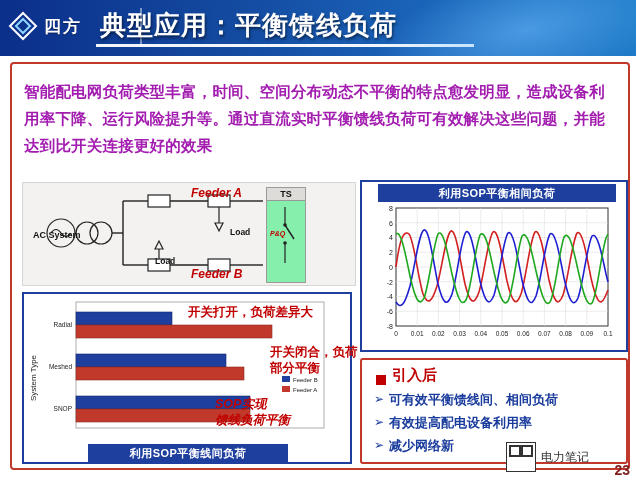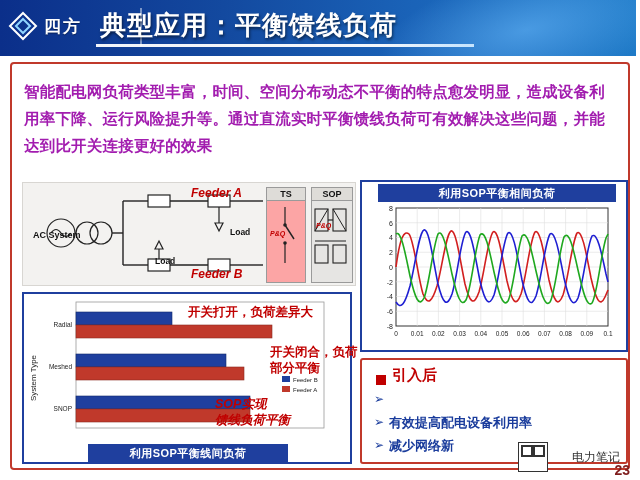--- a/index.html
+++ b/index.html
@@ -65,21 +65,21 @@
     background:#f3f2f0;border:1px solid #d8d6d2;
   }
   .diagram-box svg{display:block}
   .lbl-ac{position:absolute;left:10px;top:30px;font-size:9px;font-weight:bold;color:#111;margin-top:17px;}
   .lbl-feederA{position:absolute;left:168px;top:3px;font-size:12px;font-weight:bold;color:#c00000;font-style:italic;}
   .lbl-feederB{position:absolute;left:168px;top:84px;font-size:12px;font-weight:bold;color:#c00000;font-style:italic;}
   .lbl-load1{position:absolute;left:207px;top:44px;font-size:8.5px;font-weight:bold;color:#111;}
   .lbl-load2{position:absolute;left:132px;top:73px;font-size:8.5px;font-weight:bold;color:#111;}
   .ts-box{
     position:absolute;left:243px;top:4px;width:38px;height:94px;
-    border:1px solid #9a9a9a;background:#fca5a5;
+    border:1px solid #9a9a9a;background:#86efac;
   }
   .sop-box{
     position:absolute;left:288px;top:4px;width:40px;height:94px;
     border:1px solid #9a9a9a;background:#e6e5e3;
   }
   .box-title{
     text-align:center;font-size:9px;font-weight:bold;color:#111;
     border-bottom:1px solid #9a9a9a;padding:1px 0;background:#dedcd8;
   }
   .pq-label{position:absolute;font-size:7px;color:#c00000;font-weight:bold;font-style:italic;}
@@ -118,22 +118,22 @@
   }
   .sq{width:10px;height:10px;background:#c00000;display:inline-block;}
   .callout-list{
     position:absolute;left:374px;top:388px;width:248px;
     color:#1a3c9c;font-size:13px;font-weight:bold;line-height:23px;
   }
   .callout-list div{display:flex;align-items:flex-start;gap:5px;}
   .arrow{color:#1a3c9c;font-size:12px;line-height:23px;}
   
   .wechat{
-    position:absolute;right:14px;bottom:8px;width:108px;height:30px;
-    display:flex;align-items:center;gap:24px;text-align:right;
+    position:absolute;right:14px;bottom:8px;width:120px;height:30px;
+    display:flex;align-items:center;gap:5px;text-align:right;
   }
   .qr{
     width:28px;height:28px;background:#ffffff;border:1px solid #333;
     position:relative;flex:0 0 auto;
   }
   .qr:before,.qr:after{
     content:"";position:absolute;width:8px;height:8px;border:2px solid #333;
   }
   .qr:before{left:2px;top:2px;}
   .qr:after{right:2px;top:2px;}
@@ -208,34 +208,20 @@
     <svg width="36" height="70" viewBox="0 0 36 70">
       <line x1="18" y1="6" x2="18" y2="24" stroke="#222" stroke-width="1.2"></line>
       <line x1="18" y1="24" x2="27" y2="38" stroke="#222" stroke-width="1.4"></line>
       <circle cx="18" cy="24" r="1.8" fill="#222"></circle>
       <circle cx="18" cy="42" r="1.8" fill="#222"></circle>
       <line x1="18" y1="42" x2="18" y2="62" stroke="#222" stroke-width="1.2"></line>
     </svg>
     <span class="pq-label" style="left:3px;top:42px;">P&amp;Q</span>
   </div>
 
-  <div class="sop-box">
-    <div class="box-title">SOP</div>
-    <svg width="38" height="70" viewBox="0 0 38 70">
-      <rect x="3" y="8" width="13" height="22" fill="none" stroke="#222" stroke-width="1.1"></rect>
-      <line x1="3" y1="30" x2="16" y2="8" stroke="#222" stroke-width="1"></line>
-      <rect x="21" y="8" width="13" height="22" fill="none" stroke="#222" stroke-width="1.1"></rect>
-      <line x1="21" y1="8" x2="34" y2="30" stroke="#222" stroke-width="1"></line>
-      <line x1="16" y1="19" x2="21" y2="19" stroke="#222" stroke-width="1.2"></line>
-      <line x1="3" y1="40" x2="34" y2="40" stroke="#222" stroke-width="1"></line>
-      <rect x="3" y="44" width="13" height="18" fill="none" stroke="#222" stroke-width="1.1"></rect>
-      <rect x="21" y="44" width="13" height="18" fill="none" stroke="#222" stroke-width="1.1"></rect>
-    </svg>
-    <span class="pq-label" style="left:4px;top:34px;">P&amp;Q</span>
-  </div>
 </div>
 
 <div class="wave-panel"></div>
 <div class="wave-plot">
   <svg width="264" height="168" viewBox="0 0 264 168">
 
     <rect x="34" y="26" width="212" height="118" fill="#ffffff" stroke="#333" stroke-width="1"></rect>
 
     <g stroke="#dddddd" stroke-width="0.6">
       <line x1="34" y1="40.75" x2="246" y2="40.75"></line>
@@ -345,20 +331,21 @@
 <div class="bar-caption">利用SOP平衡线间负荷</div>
 
 <div class="callout"></div>
 <div class="callout-title">
   <span class="sq"></span>
   <span>引入后</span>
 </div>
 <div class="callout-list">
   <div>
     <span class="arrow">➢</span>
+    <span>可有效平衡馈线间、相间负荷</span>
   </div>
   <div>
     <span class="arrow">➢</span>
     <span>有效提高配电设备利用率</span>
   </div>
   <div>
     <span class="arrow">➢</span>
     <span>减少网络新</span>
   </div>
 </div>

